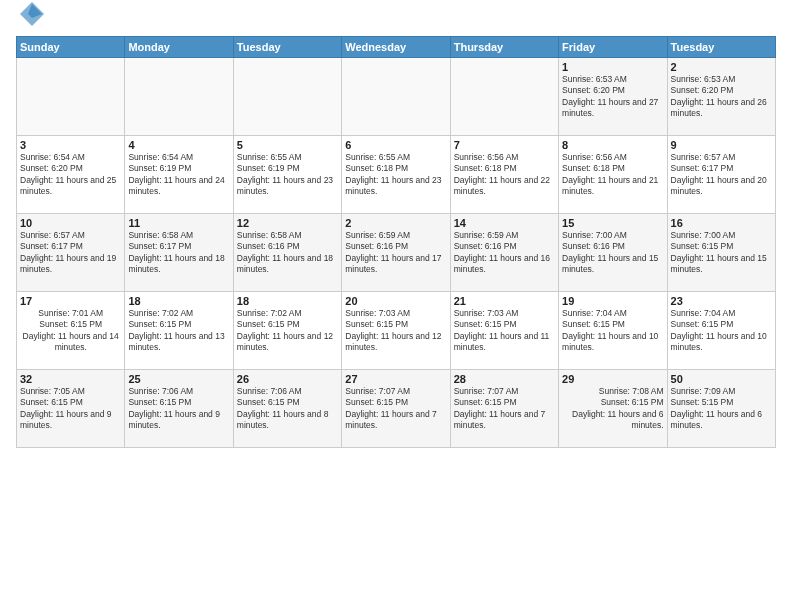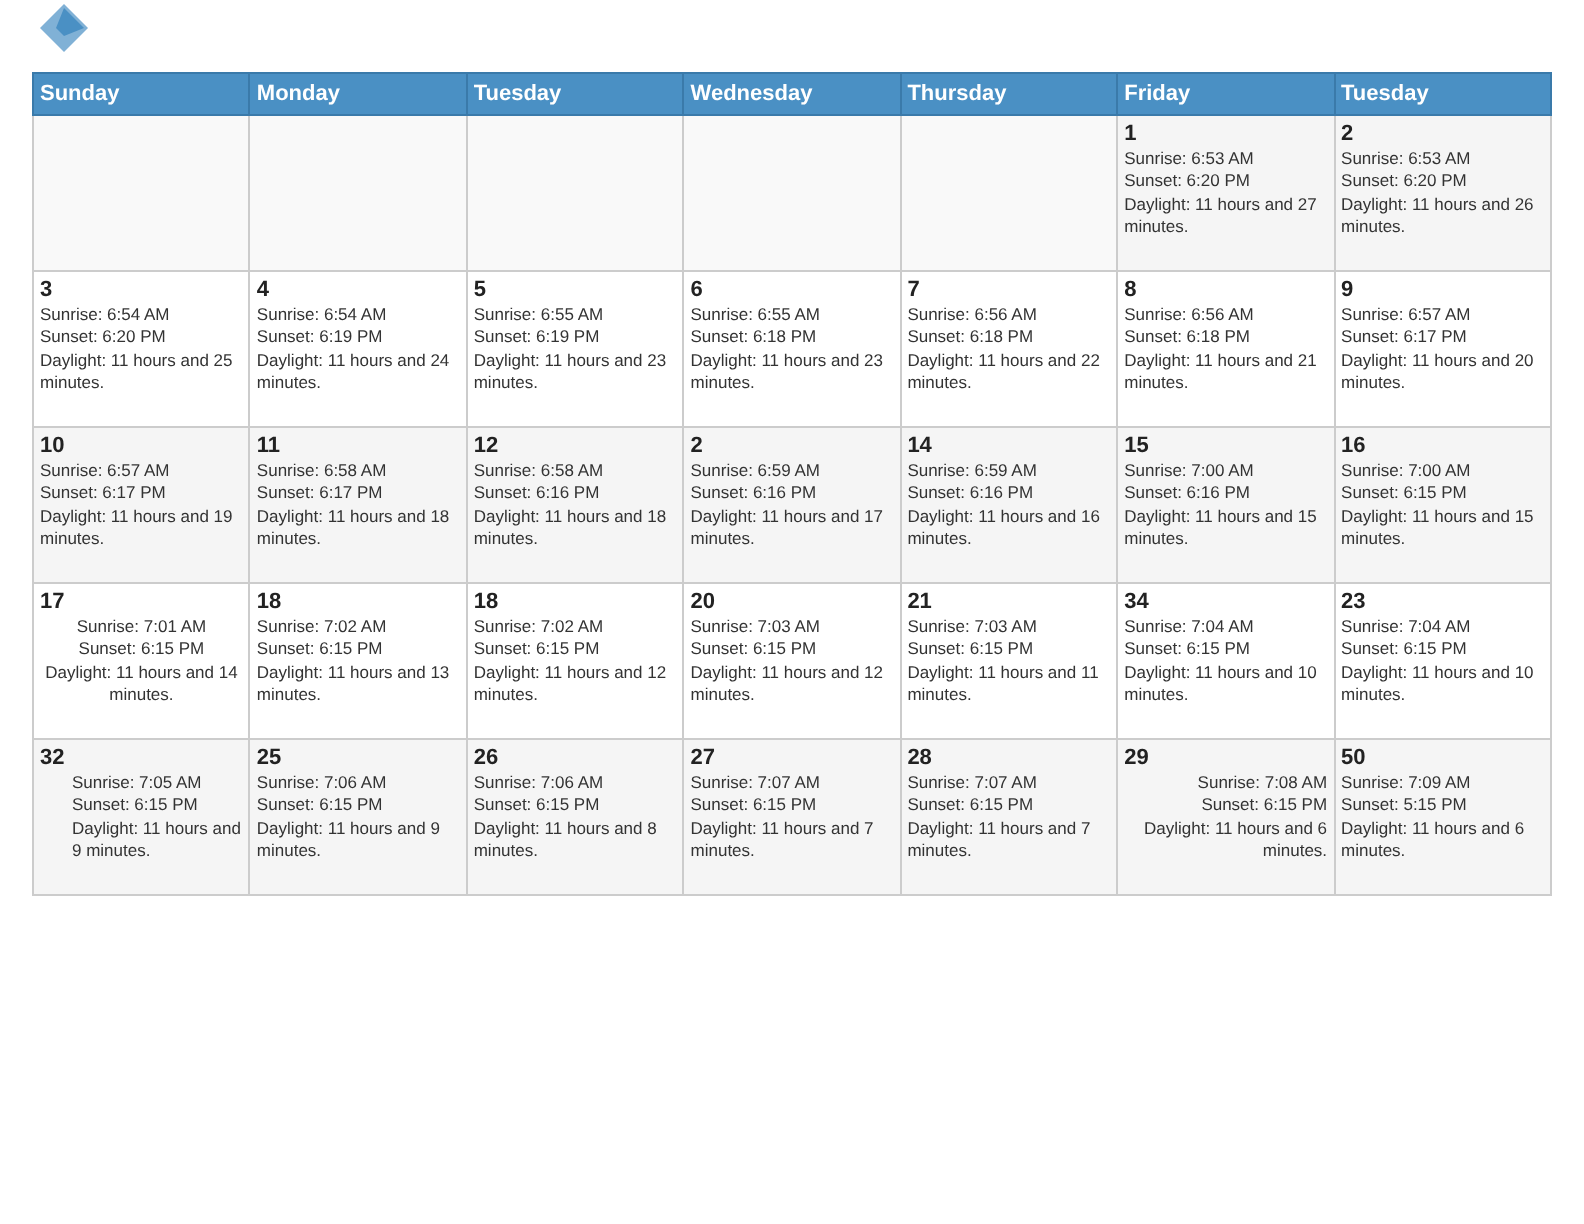--- a/index.html
+++ b/index.html
@@ -268,36 +268,36 @@
 Sunset: 6:15 PM
 Daylight: 11 hours and 12 minutes.</div>
           </td>
           <td>
             <span class="day-number">21</span>
             <div class="day-info" style="white-space: pre-line;">Sunrise: 7:03 AM
 Sunset: 6:15 PM
 Daylight: 11 hours and 11 minutes.</div>
           </td>
           <td>
-            <span class="day-number">34</span>
+            <span class="day-number">19</span>
             <div class="day-info" style="white-space: pre-line;">Sunrise: 7:04 AM
 Sunset: 6:15 PM
 Daylight: 11 hours and 10 minutes.</div>
           </td>
           <td>
             <span class="day-number">23</span>
             <div class="day-info" style="white-space: pre-line;">Sunrise: 7:04 AM
 Sunset: 6:15 PM
 Daylight: 11 hours and 10 minutes.</div>
           </td>
         </tr>
         <tr>
           <td>
             <span class="day-number">32</span>
-            <div class="day-info" style="white-space: pre-line; margin-left: 16px;">Sunrise: 7:05 AM
+            <div class="day-info" style="white-space: pre-line;">Sunrise: 7:05 AM
 Sunset: 6:15 PM
 Daylight: 11 hours and 9 minutes.</div>
           </td>
           <td>
             <span class="day-number">25</span>
             <div class="day-info" style="white-space: pre-line;">Sunrise: 7:06 AM
 Sunset: 6:15 PM
 Daylight: 11 hours and 9 minutes.</div>
           </td>
           <td>

